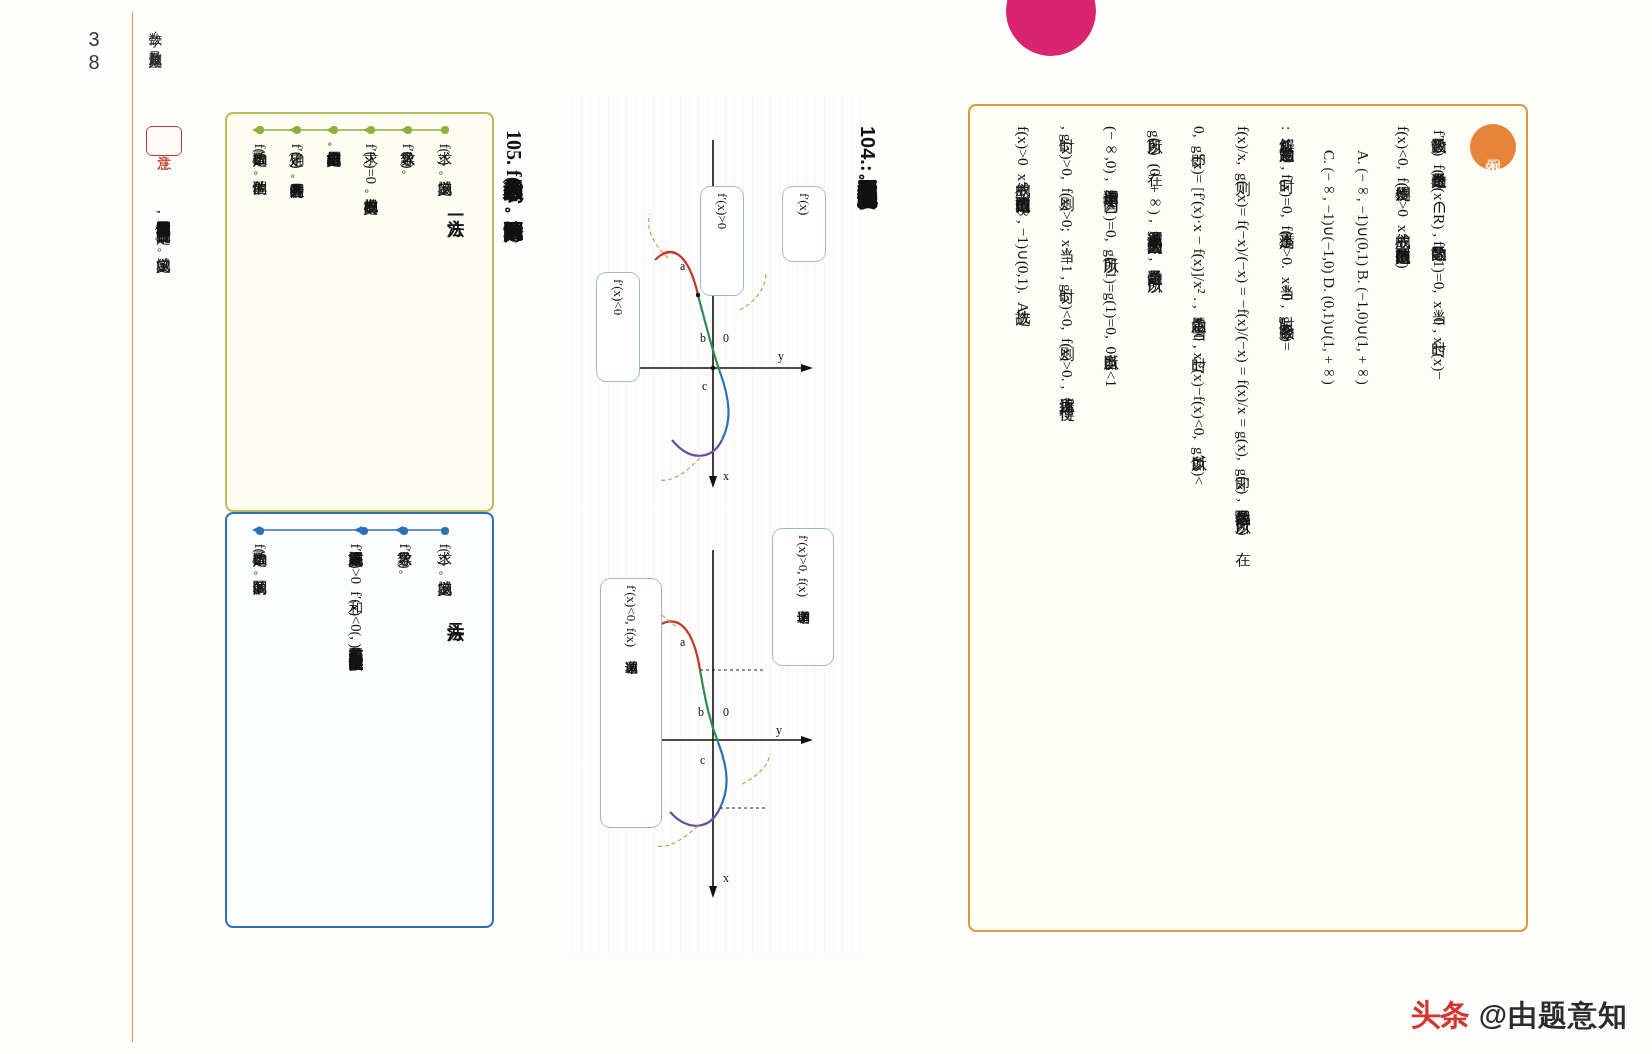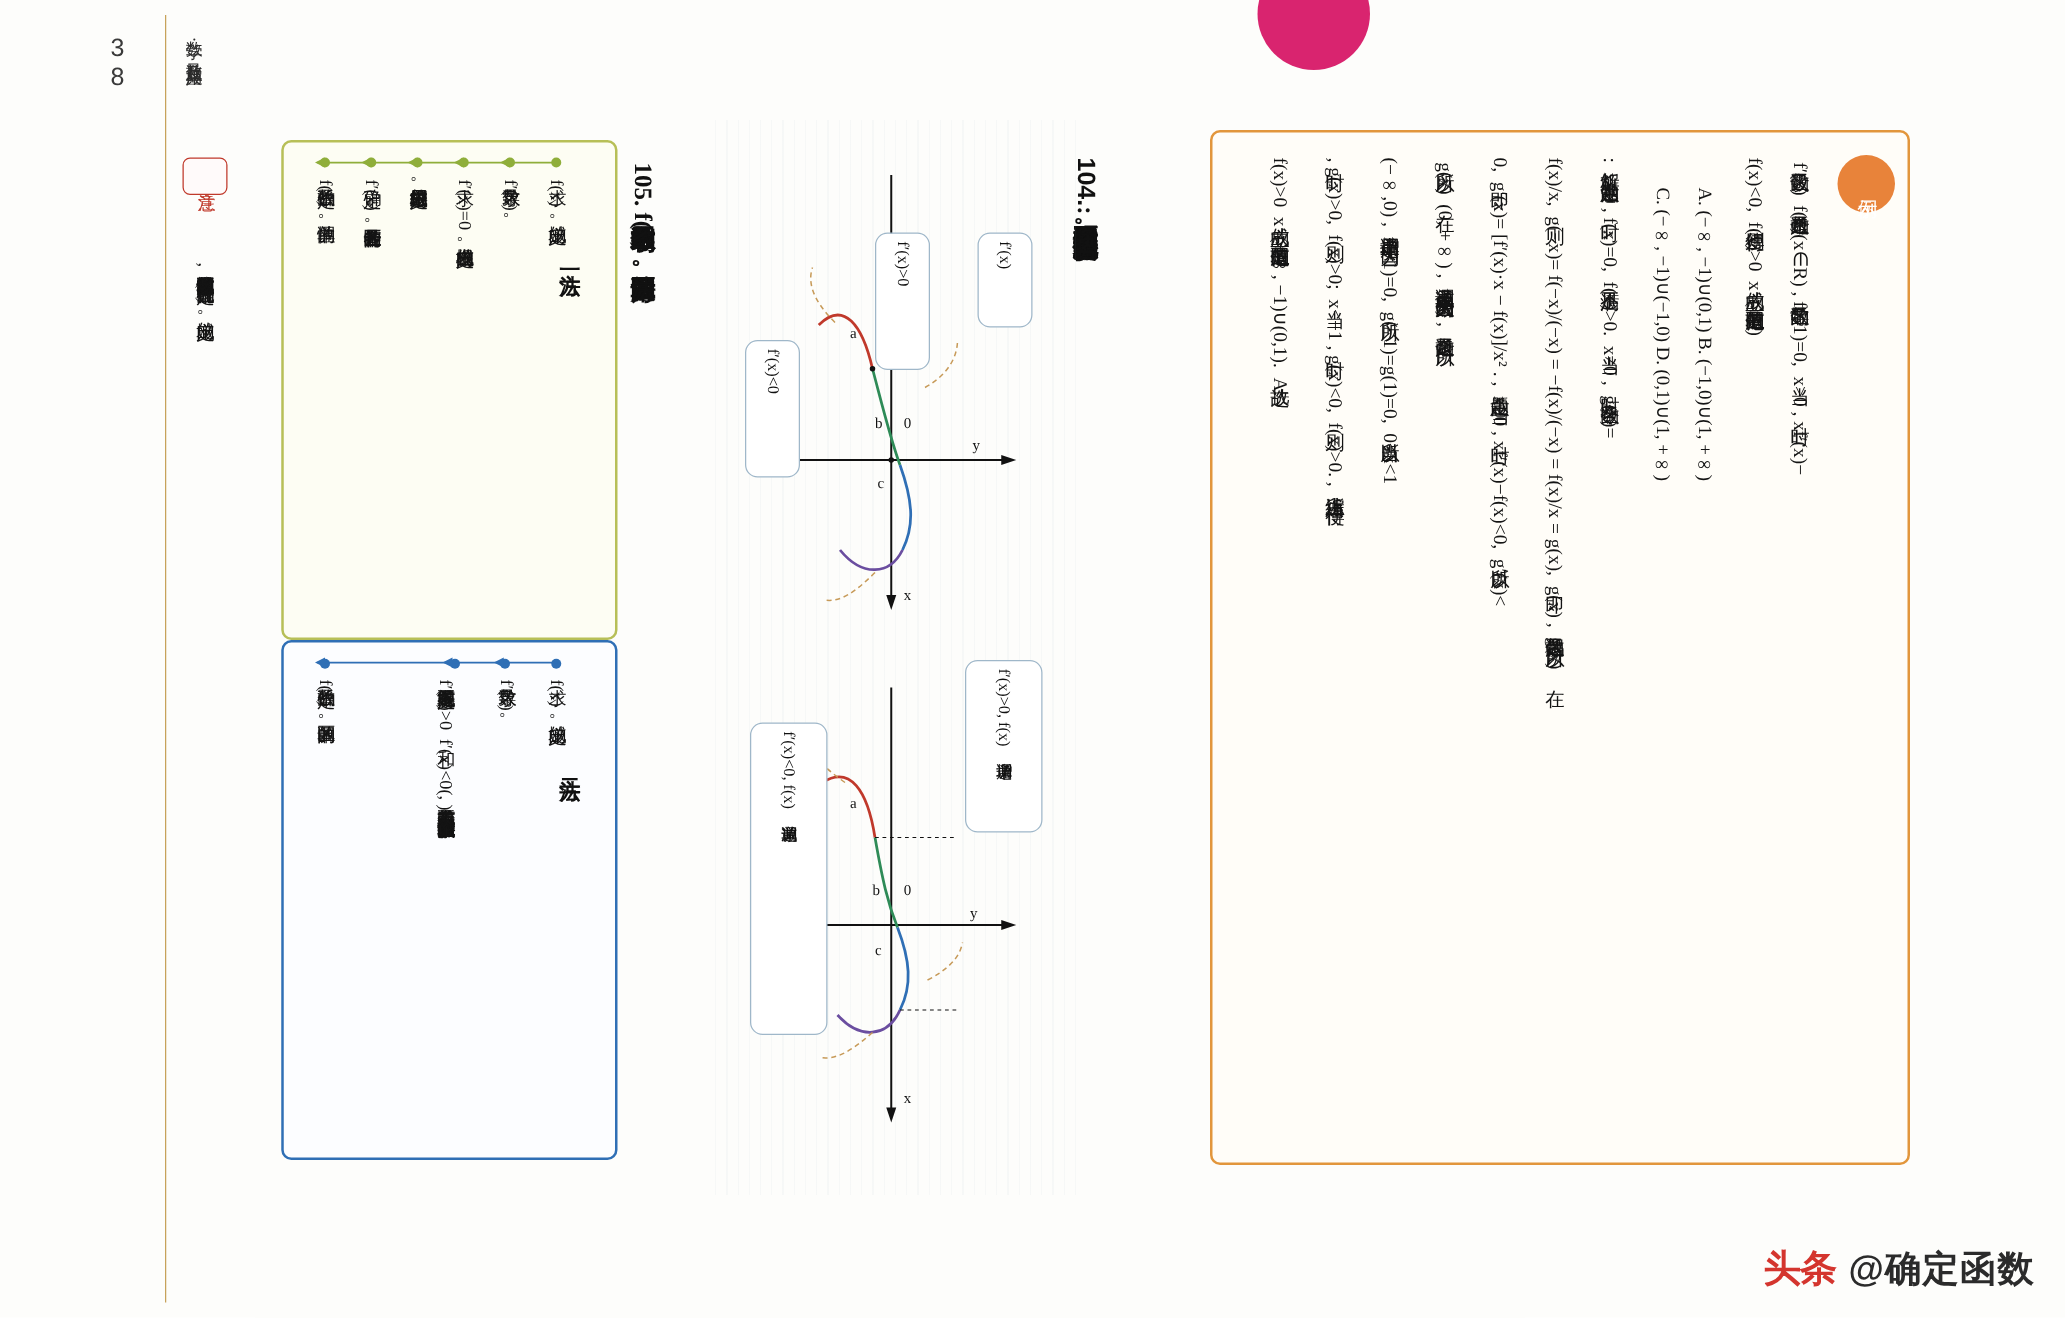--- a/index.html
+++ b/index.html
@@ -463,16 +463,16 @@
   <div class="m2-item vt-mixed" style="left:286px; width:80px;">在定义域内解不等式 f′(x)&gt;0 和 f′(x)&lt;0(若不等式中带有参数, 需要对参数的值点的大小以及驻点与区间端点的位置关系进行分类讨论)。</div>
   <div class="m2-item vt-mixed" style="left:249px;">确定函数 f(x) 的单调区间。</div>
 
   <div id="note-badge">
     <span class="vt">注意</span>
   </div>
   <div id="note-text" class="vt-mixed">利用导数求函数的单调性或单调区间时, 首先确定函数 f(x) 的定义域。</div>
 
   <div id="watermark">
     <span id="wm-logo">头条</span>
-    <span id="wm-text">@确定函数</span>
+    <span id="wm-text">@由题意知</span>
   </div>
 
 </div>
 
 </body></html>

